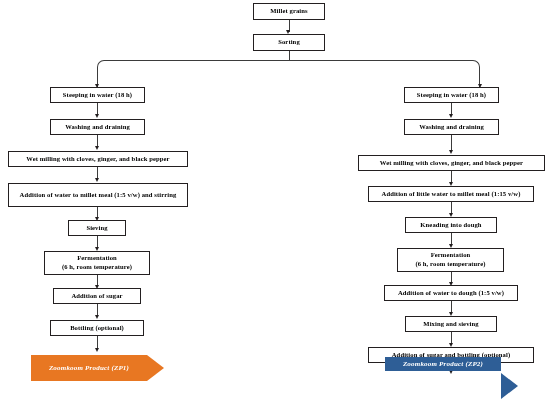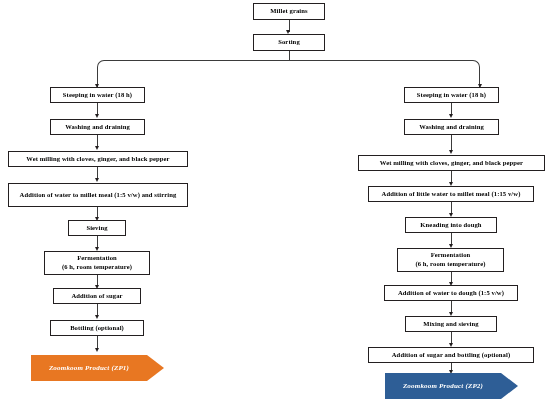--- a/index.html
+++ b/index.html
@@ -206,18 +206,18 @@
   </div>
   <div class="vline" style="left:450.8px; top:332px; height:13px;"></div>
   <div class="arrowhead" style="left:448.6px; top:343px;"></div>
 
   <div class="node" style="left:368px; top:347px; width:166px; height:16px;">
     <span>Addition of sugar and bottling (optional)</span>
   </div>
   <div class="vline" style="left:450.8px; top:363px; height:9px;"></div>
   <div class="arrowhead" style="left:448.6px; top:370px;"></div>
 
-  <div class="banner blue" style="left:385px; top:373px; width:116px; height:26px;font-style:italic;">
+  <div class="banner blue" style="left:385px; top:357px; width:116px; height:14px;font-style:italic;">
     <span>Zoomkoom Product (ZP2)</span>
   </div>
   <div class="banner-tip blue" style="left:501px; top:373px;"></div>
 
 </div>
 
 </body></html>

